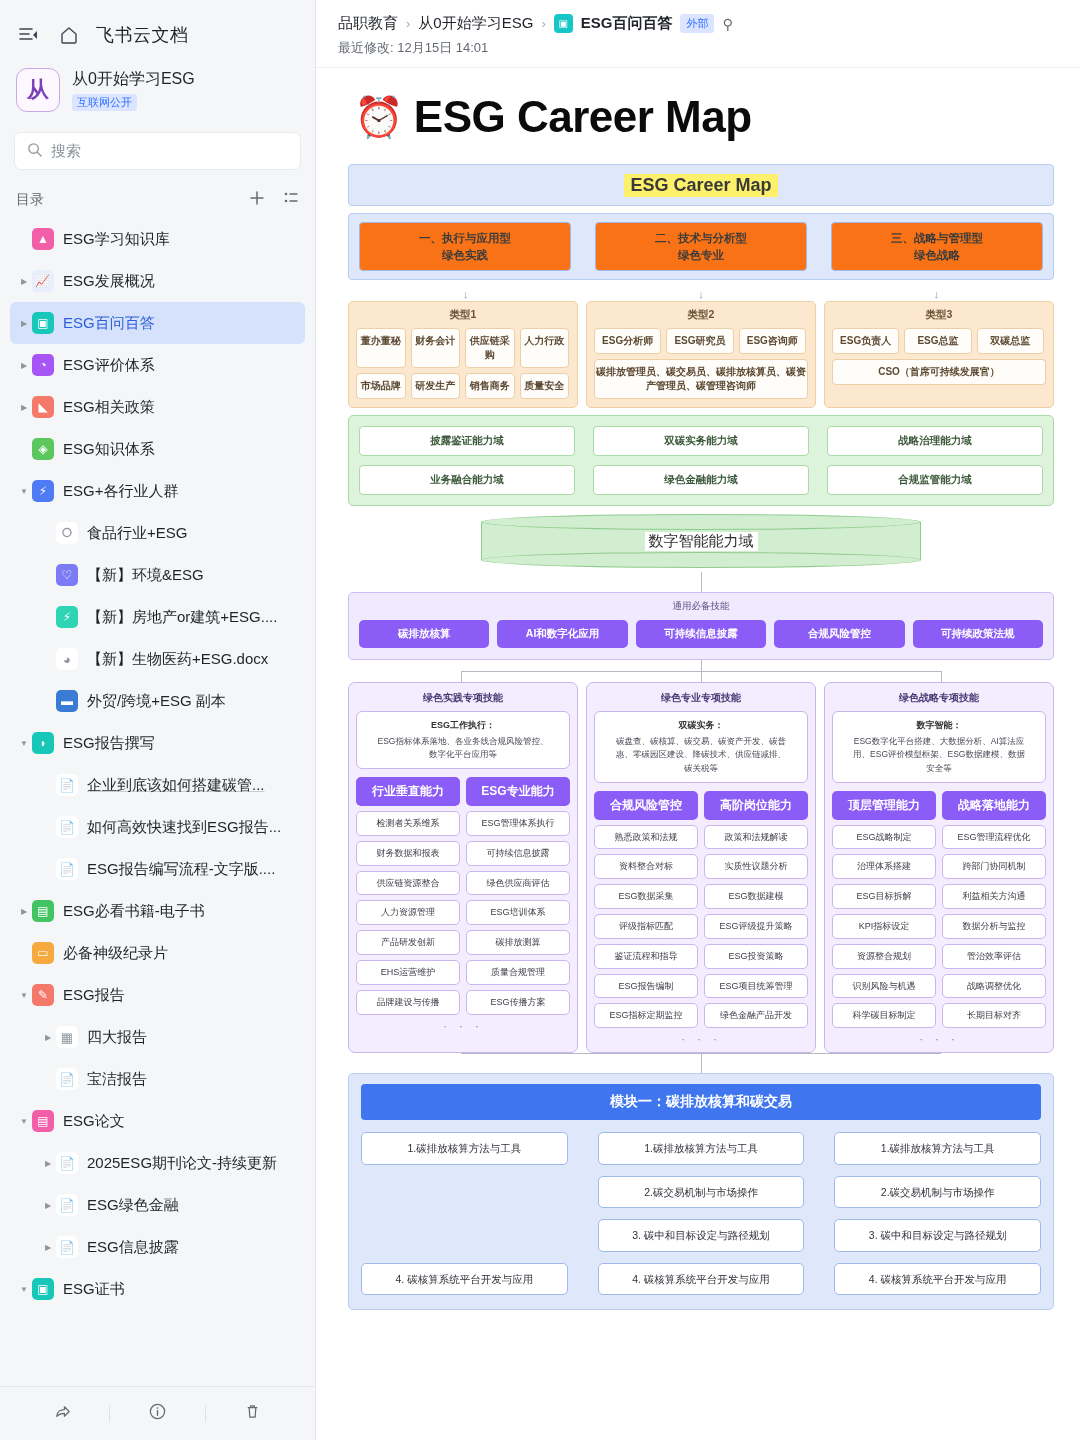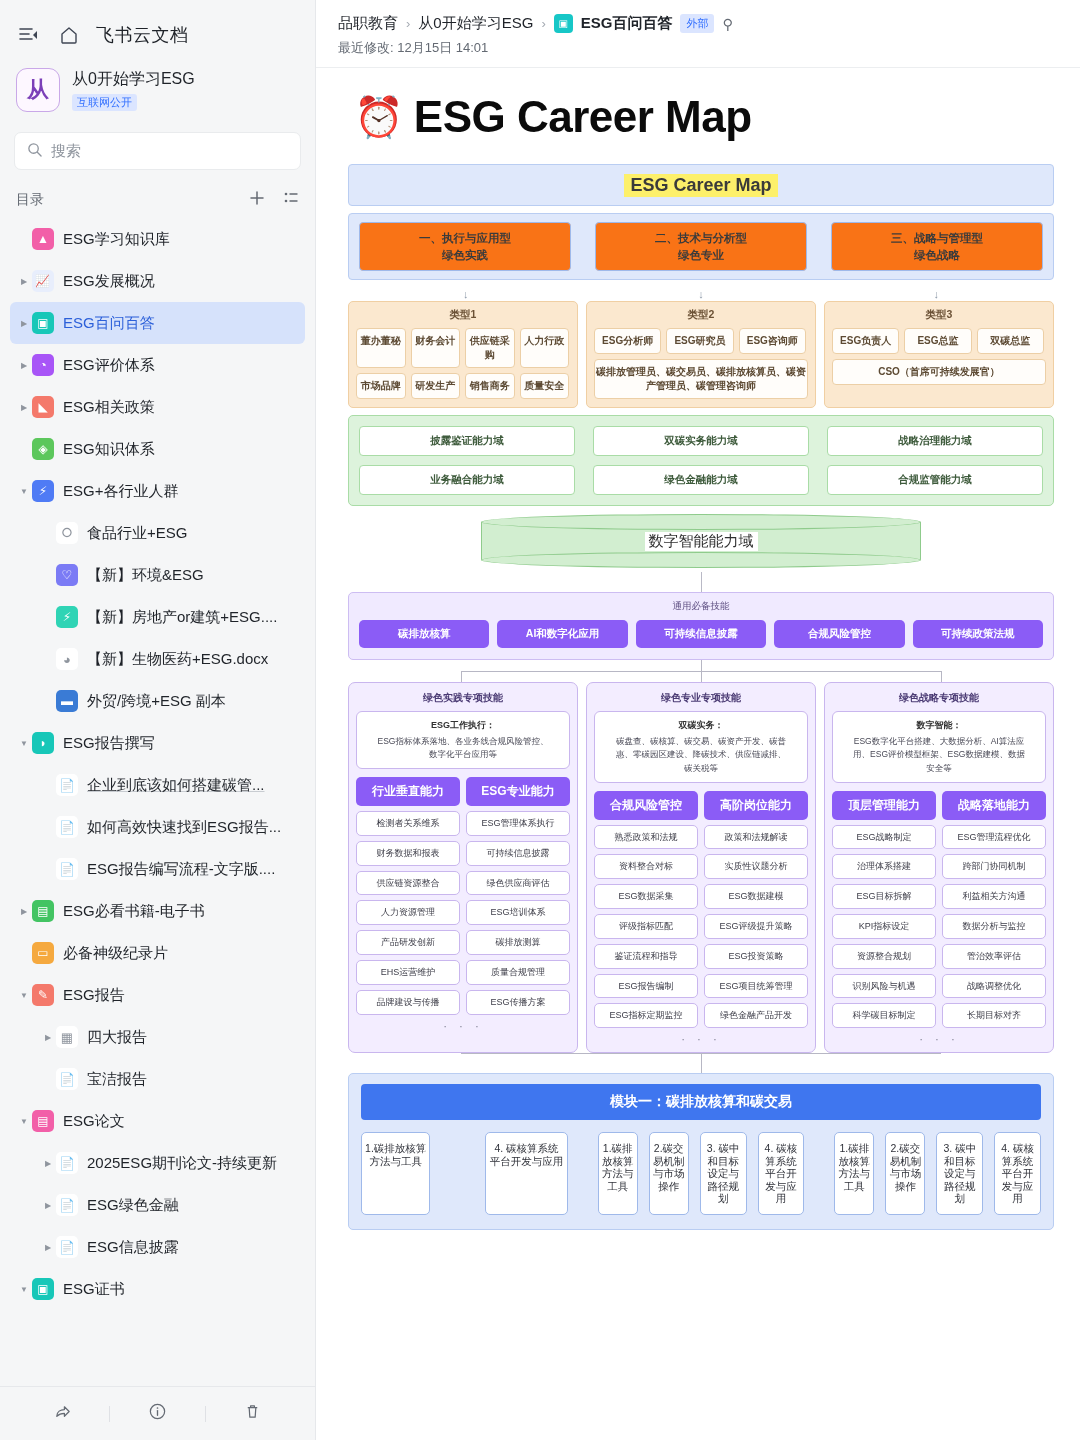--- a/index.html
+++ b/index.html
@@ -223,21 +223,21 @@
 
   .modbox {
     background: #dfe8fb; border: 1px solid #b9cdf2; border-radius: 5px;
     padding: 10px 12px 14px 12px;
   }
   .modbox .mhdr {
     background: #3f76ef; color: #fff; border-radius: 4px; text-align: center;
     font-size: 14px; font-weight: 700; padding: 9px 0; margin-bottom: 12px;
   }
   .modcols { display: flex; gap: 30px; }
-  .modcols .mc { flex: 1; display: flex; gap: 11px; }
+  .modcols .mc { flex: 1; display: flex; flex-direction: column; gap: 11px; }
   .modcols .mi {
     background: #fff; border: 1px solid #9fb9ea; border-radius: 5px;
     text-align: center; font-size: 10.5px; color: #30323a; padding: 9px 3px; line-height: 1.2;
   }
   .modcols .mi.ghost { visibility: hidden; }
 </style>
 </head>
 <body>
 
 <div class="app">

